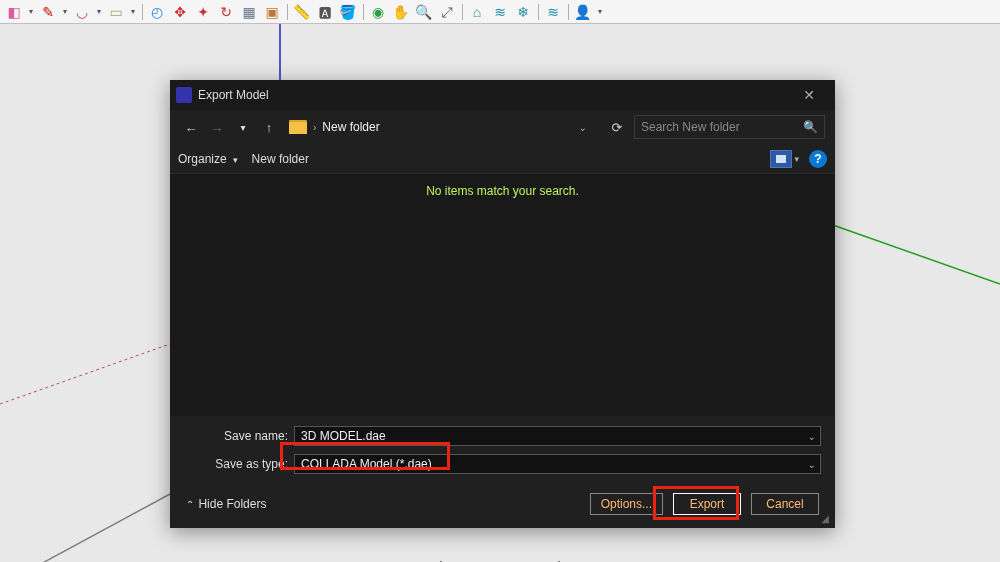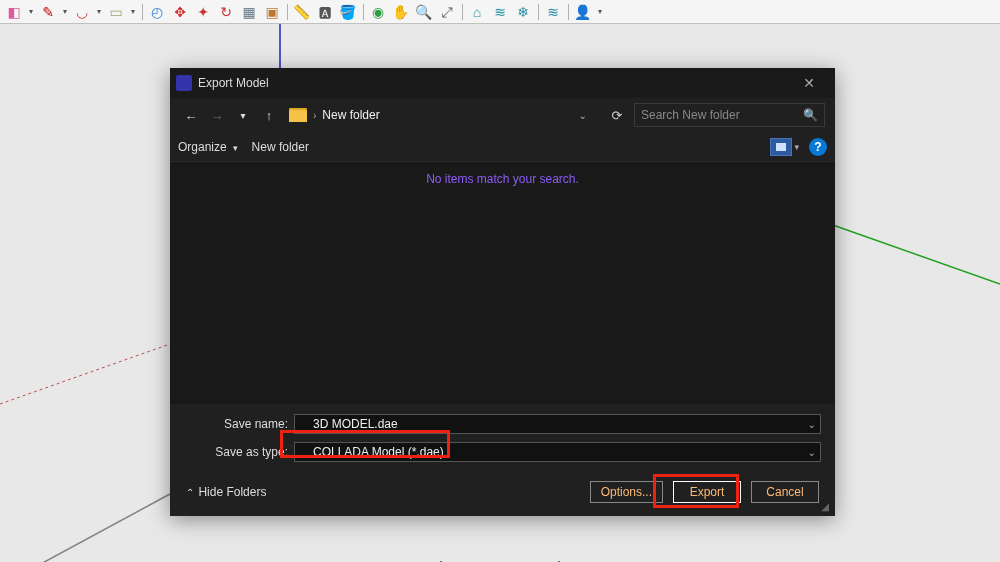--- a/index.html
+++ b/index.html
@@ -17,21 +17,21 @@
 .tb-drop { width: 10px; font-size:8px; color:#555; display:flex; align-items:center; justify-content:center;}
 
 
 .axes {
   position:absolute; top:24px; left:0; right:0; bottom:0; background:#e8e8e8;
 }
 .axes svg { position:absolute; inset:0; width:100%; height:100%; }
 
 
 .dialog {
-  position:absolute; left:170px; top:68px; width:665px; height:448px;
+  position:absolute; left:170px; top:80px; width:665px; height:448px;
   background:#202020; color:#ccc; box-shadow:0 4px 20px rgba(0,0,0,.4);
   display:flex; flex-direction:column;
 }
 .titlebar {
   height:30px; background:#1a1a1a; display:flex; align-items:center; padding:0 6px;
   font-size:12px; color:#ddd;
 }
 .titlebar .appicon { width:16px; height:16px; background:#33a; border-radius:2px; margin-right:6px; }
 .titlebar .spacer { flex:1; }
 .titlebar .close { width:40px; text-align:center; font-size:14px; color:#aaa;}
@@ -63,32 +63,32 @@
   font-size:12px; color:#ddd; border-bottom:1px solid #2a2a2a;
 }
 .toolrow .right { margin-left:auto; display:flex; align-items:center; gap:10px;}
 .view-btn { width:22px; height:18px; background:#2d5aa0; border:1px solid #4a74b8; display:flex; align-items:center; justify-content:center;}
 .view-btn::after{content:"";width:10px;height:8px;background:#cde3ff;}
 .help-btn { width:18px; height:18px; border-radius:50%; background:#0a78d6; color:#fff; font-size:12px; font-weight:bold; display:flex;align-items:center;justify-content:center;}
 
 
 .filearea {
   flex:1; background:#191919; display:flex; justify-content:center; padding-top:10px;
-  font-size:12px; color:#8b5cf6;
+  font-size:12px; color:#bef264;
 }
 
 
 .form {
   padding:8px 14px 0 14px;
 }
 .formrow { display:flex; align-items:center; height:24px; margin-bottom:4px;}
 .formlabel { width:110px; text-align:right; font-size:12px; color:#ddd; padding-right:6px;}
 .formfield {
   flex:1; height:20px; background:#111; border:1px solid #555; color:#eee;
-  font-size:12px; padding:0 18px; display:flex; align-items:center; position:relative;
+  font-size:12px; padding:0 6px; display:flex; align-items:center; position:relative;
 }
 .formfield .dd { position:absolute; right:4px; font-size:10px; color:#aaa;}
 
 .red-box-a { position:absolute; border:3px solid #e21; pointer-events:none; }
 
 
 .footer {
   height:48px; display:flex; align-items:center; padding:0 16px; gap:10px;
   font-size:12px; position:relative;
 }

